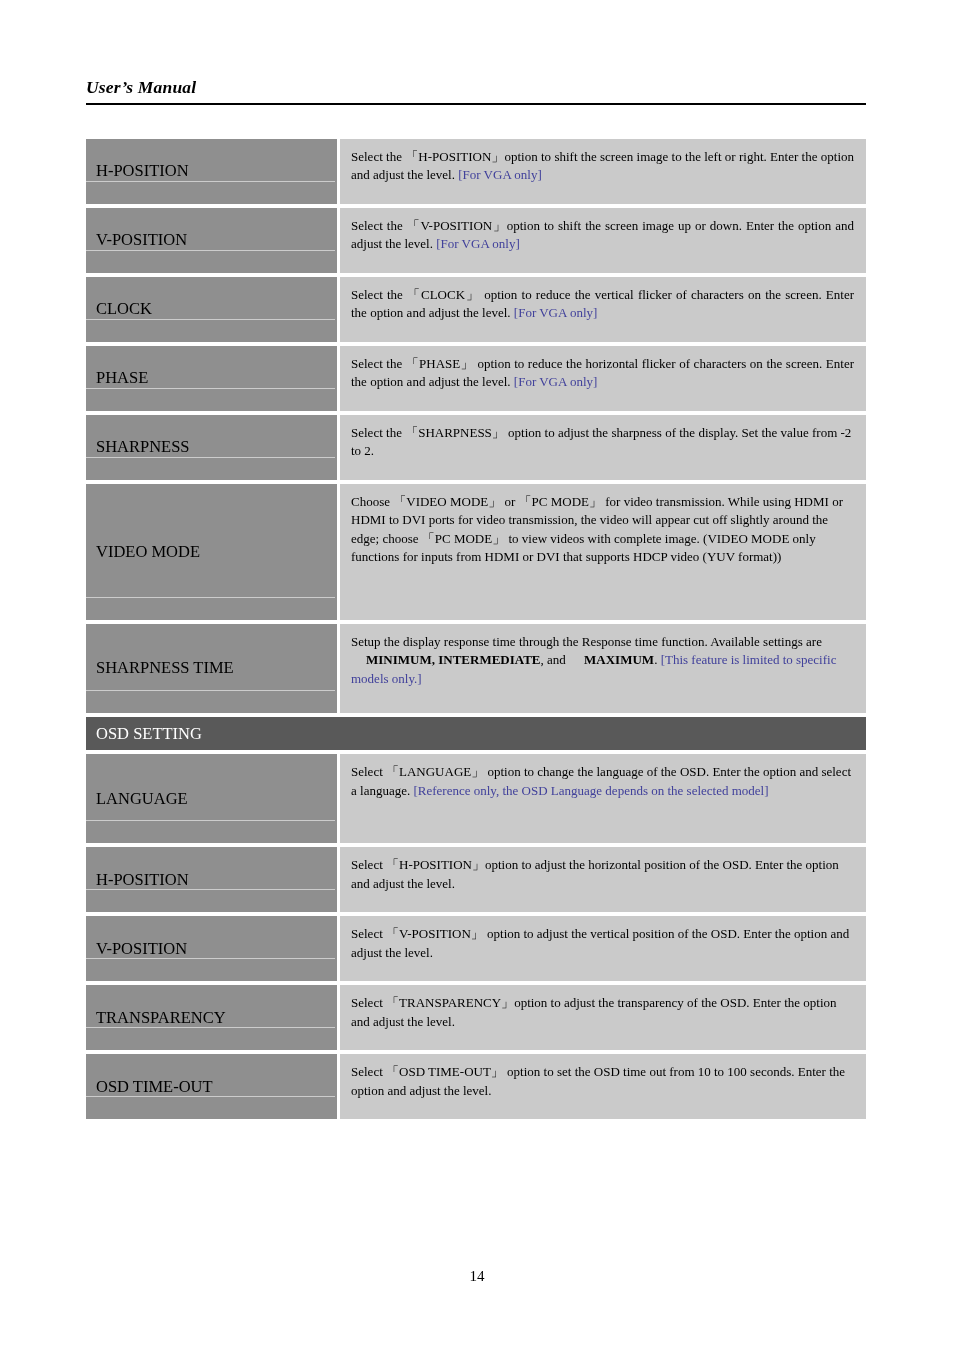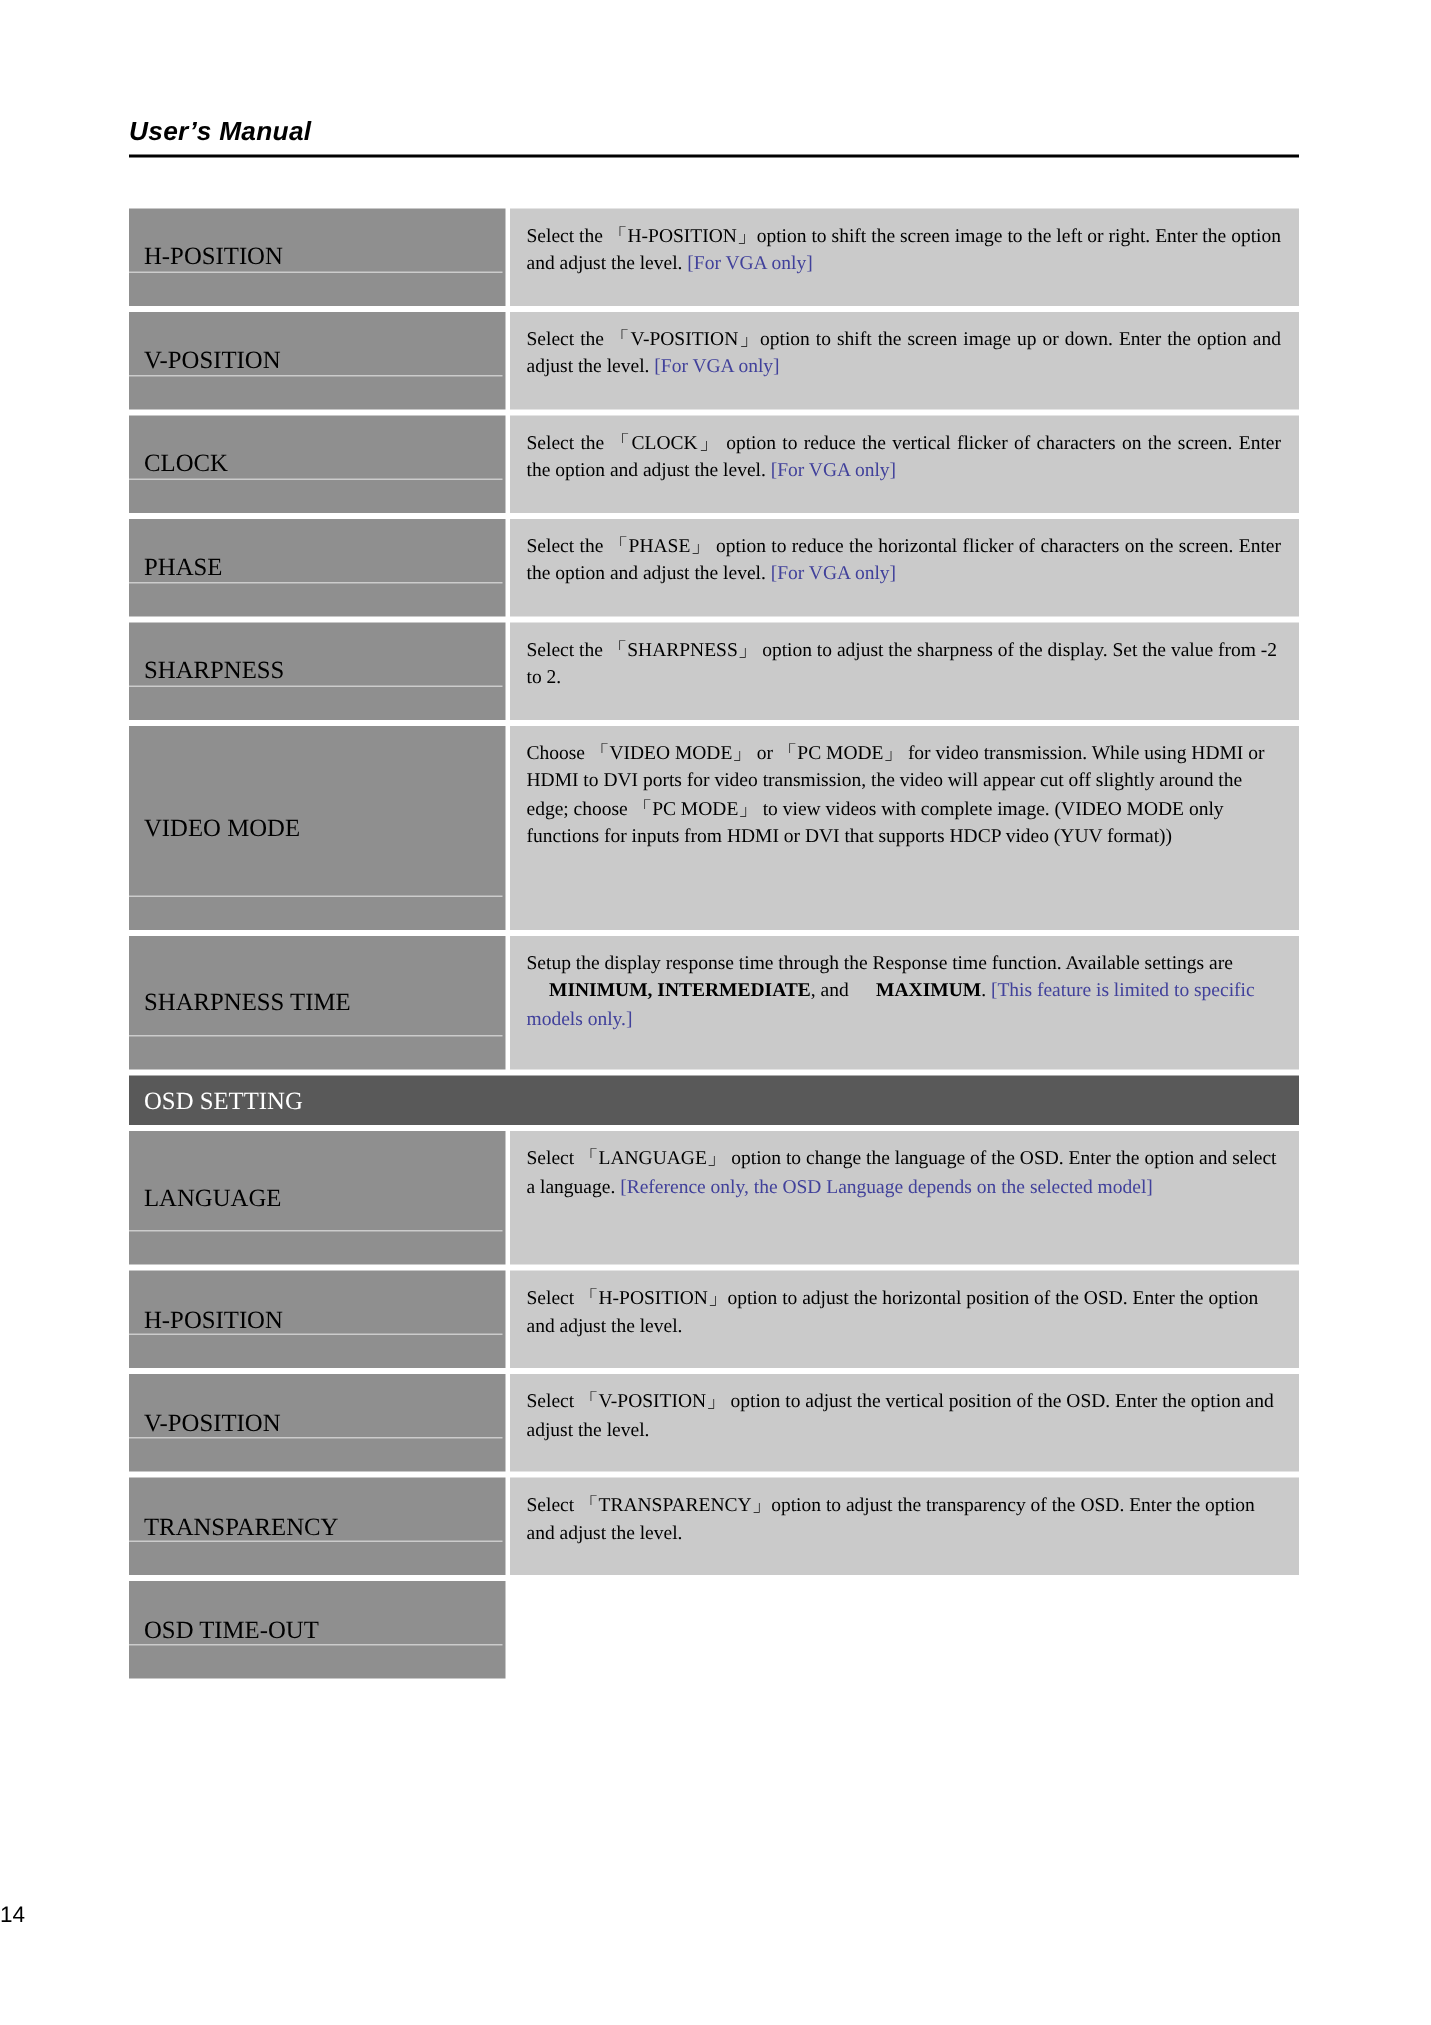--- a/index.html
+++ b/index.html
@@ -24,21 +24,21 @@
   }
 
   
   .header-zone {
     position: absolute;
     left: 86px;
     top: 78px;
     width: 780px;
   }
   .header-title {
-    font-family: Liberation Sans, sans-serif;
+    font-family: Liberation Serif, serif;
     font-weight: bold;
     font-style: italic;
     font-size: 17.5px;
     letter-spacing: 0.2px;
     line-height: 1.1;
     color: #000;
   }
   .header-rule {
     margin-top: 6px;
     border-bottom: 2px solid #000000;
@@ -115,22 +115,22 @@
 
   .blue { color: #41419b; }
   b, .bold { font-weight: bold; margin-left: 15px; }
 
   
   .page-number {
     position: absolute;
     left: 0;
     top: 1268px;
     width: 954px;
-    text-align: left;
-    font-family: Liberation Sans, sans-serif;
+    text-align: center;
+    font-family: Liberation Serif, serif;
     font-size: 15px;
     color: #000;
   }
 </style>
 </head>
 <body style="background: rgb(255, 255, 255);">
 
 <div class="page">
 
   <div class="header-zone">
@@ -181,18 +181,19 @@
       <div class="spec-row">
         <div class="cell-key" style="background: rgb(143, 143, 143); min-height: 65px;">V-POSITION</div>
         <div class="cell-desc left" style="background: rgb(202, 202, 202);"><span>Select  </span><span>「V-POSITION」</span><span> option to adjust the vertical position of the OSD. Enter the option and adjust the level.</span></div>
       </div>
       <div class="spec-row">
         <div class="cell-key" style="background: rgb(143, 143, 143); min-height: 65px;">TRANSPARENCY</div>
         <div class="cell-desc left" style="background: rgb(202, 202, 202);"><span>Select </span><span>「TRANSPARENCY」</span><span>option to adjust the transparency of the OSD. Enter the option and adjust the level.</span></div>
       </div>
       <div class="spec-row">
         <div class="cell-key" style="background: rgb(143, 143, 143); min-height: 65px;">OSD TIME-OUT</div>
+        <div class="cell-desc left" style="background: rgb(202, 202, 202);"><span>Select  </span><span>「OSD TIME-OUT」</span><span> option to set the OSD time out from 10 to 100 seconds. Enter the option and adjust the level.</span></div>
       </div>
     </div>
 
   <div class="page-number">14</div>
 
 </div>
 
 </body></html>

